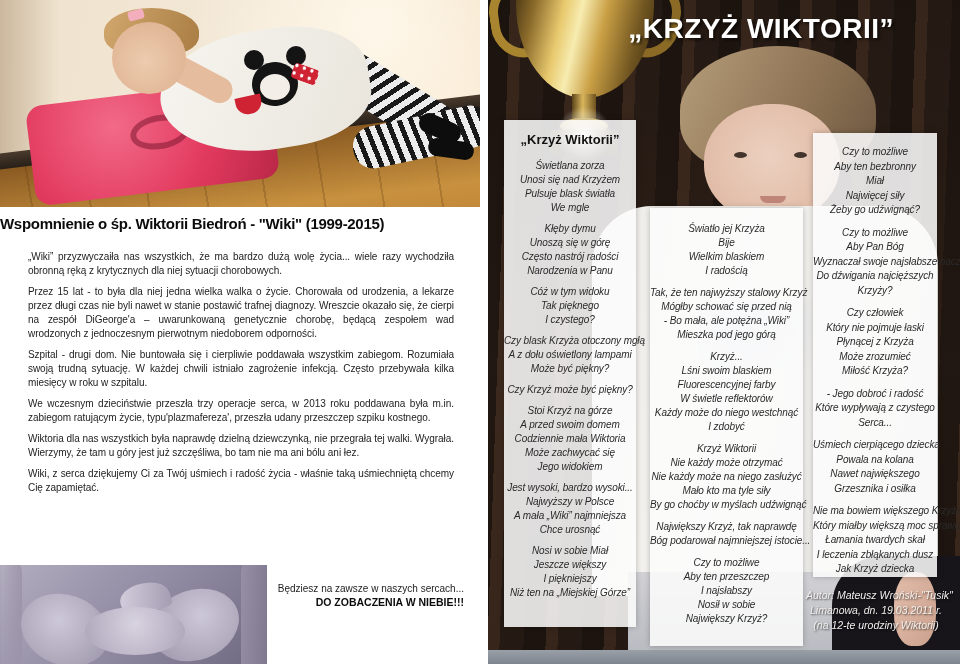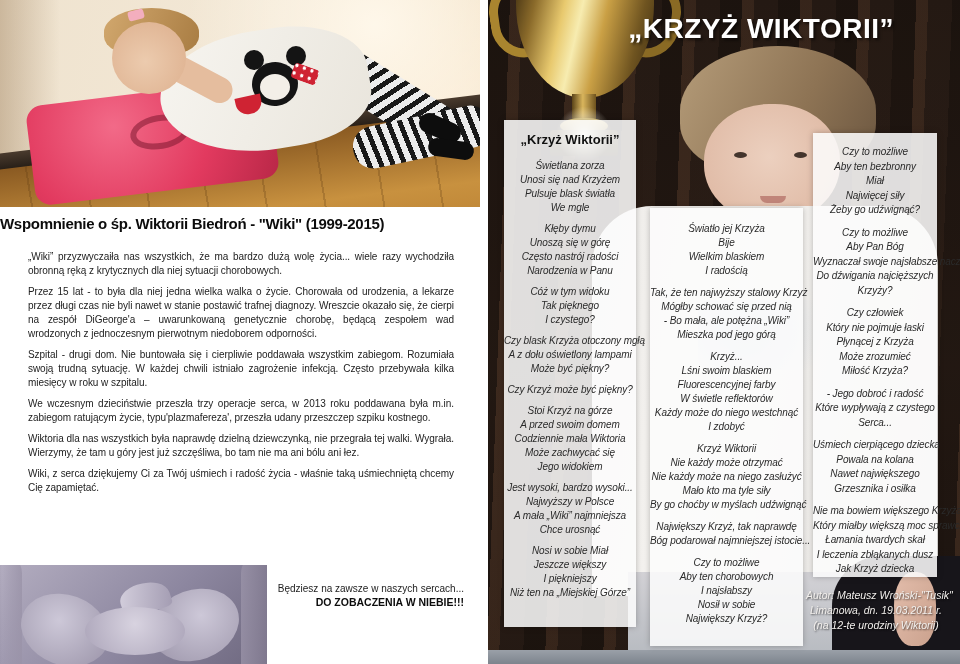--- a/index.html
+++ b/index.html
@@ -284,21 +284,21 @@
           <div class="line">Krzyż Wiktorii</div>
           <div class="line">Nie każdy może otrzymać</div>
           <div class="line">Nie każdy może na niego zasłużyć</div>
           <div class="line">Mało kto ma tyle siły</div>
           <div class="line">By go choćby w myślach udźwignąć</div>
           <div class="stanza-gap"></div>
           <div class="line">Największy Krzyż, tak naprawdę</div>
           <div class="line">Bóg podarował najmniejszej istocie...</div>
           <div class="stanza-gap"></div>
           <div class="line">Czy to możliwe</div>
-          <div class="line">Aby ten chorobowych</div>
+          <div class="line">Aby ten przeszczep</div>
           <div class="line">I najsłabszy</div>
           <div class="line">Nosił w sobie</div>
           <div class="line">Największy Krzyż?</div>
         </div>
     </div>
 
     <div class="poem-box col3">
       <div>
           <div class="line">Czy to możliwe</div>
           <div class="line">Aby ten bezbronny</div>

